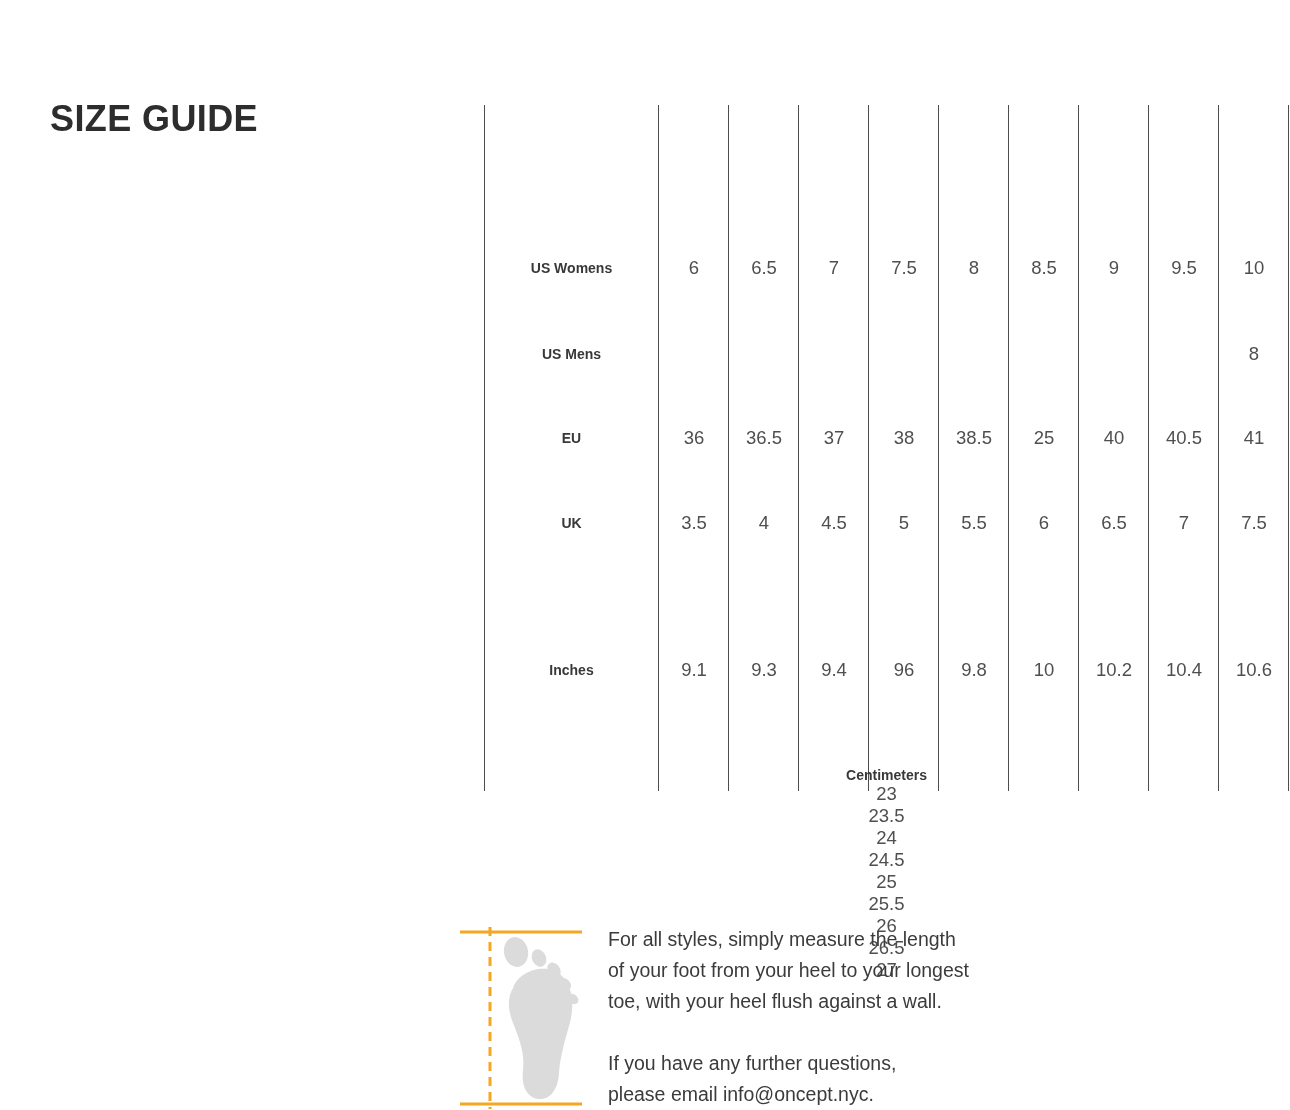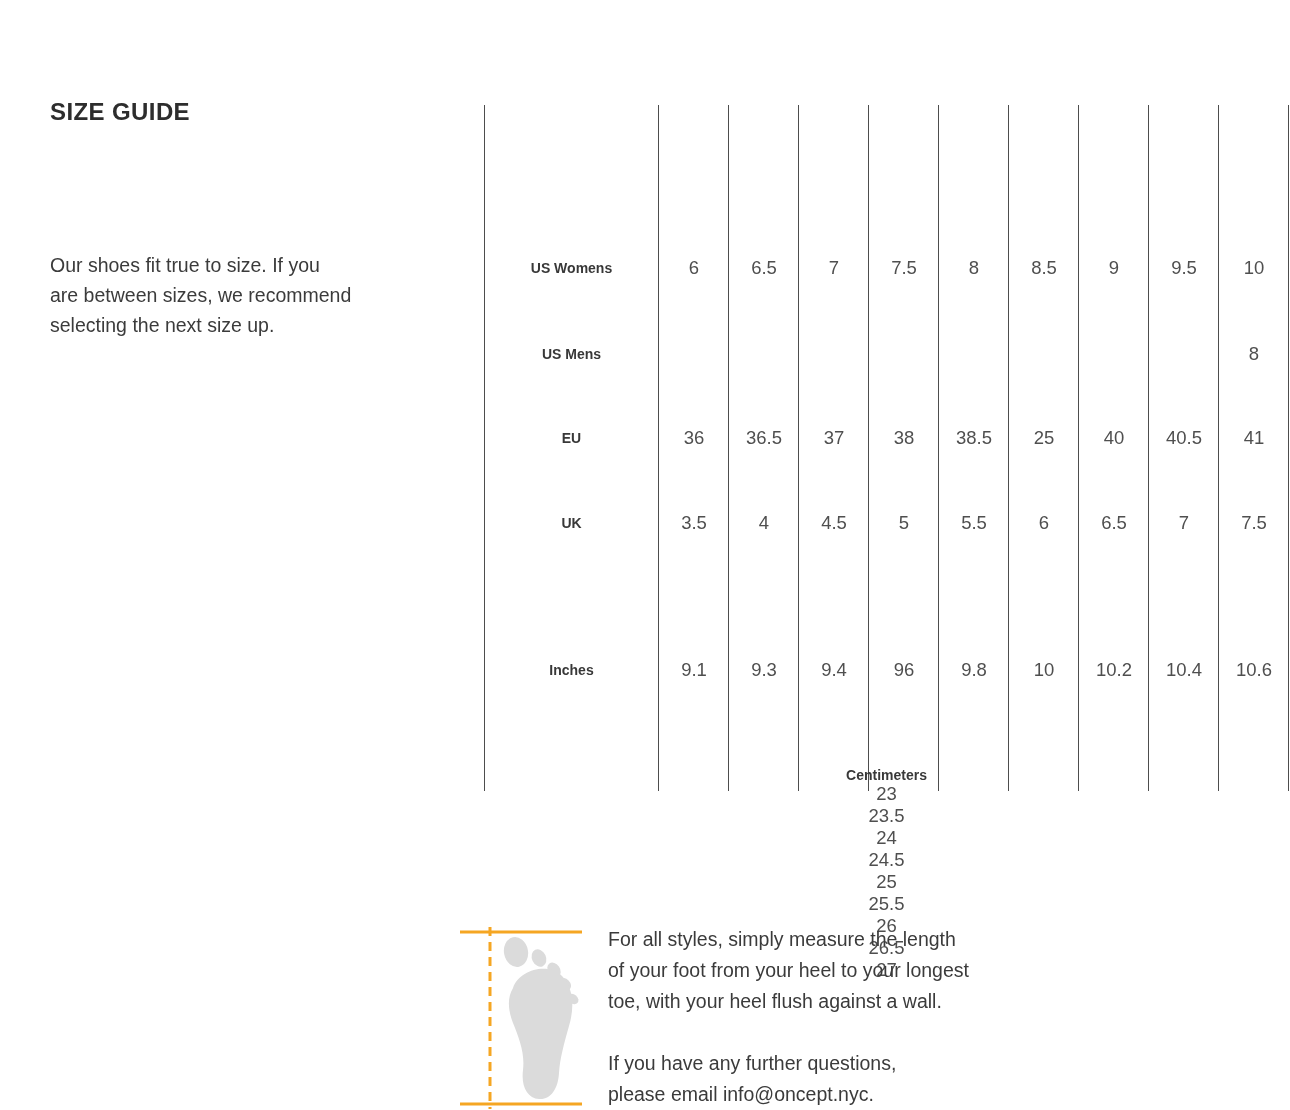--- a/index.html
+++ b/index.html
@@ -12,21 +12,21 @@
     font-family: "Liberation Sans", sans-serif;
     overflow: hidden;
   }
 
   
   .page-title {
     position: absolute;
     left: 50px;
     top: 98px;
     margin: 0;
-    font-size: 24px;
+    font-size: 36px;
     font-weight: bold;
     letter-spacing: 0.4px;
     color: #2d2d2d;
   }
   .intro {
     position: absolute;
     left: 50px;
     top: 250px;
     margin: 0;
     width: 410px;
@@ -98,23 +98,20 @@
   }
   .measure-text p + p { margin-top: 31px; }
 </style>
 </head>
 <body>
 
 <div class="page">
 
   <h1 class="page-title">SIZE GUIDE</h1>
 
-  <p class="intro">Our shoes fit true to size. If you
-are between sizes, we recommend
-selecting the next size up.</p>
 
   <div class="size-table">
     <div class="v-lines">
       <div class="vl-label"></div>
       <div class="vl"></div>
       <div class="vl"></div>
       <div class="vl"></div>
       <div class="vl"></div>
       <div class="vl"></div>
       <div class="vl"></div>

